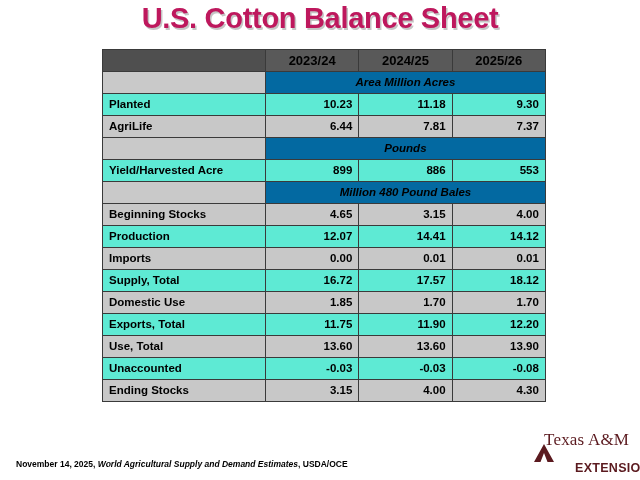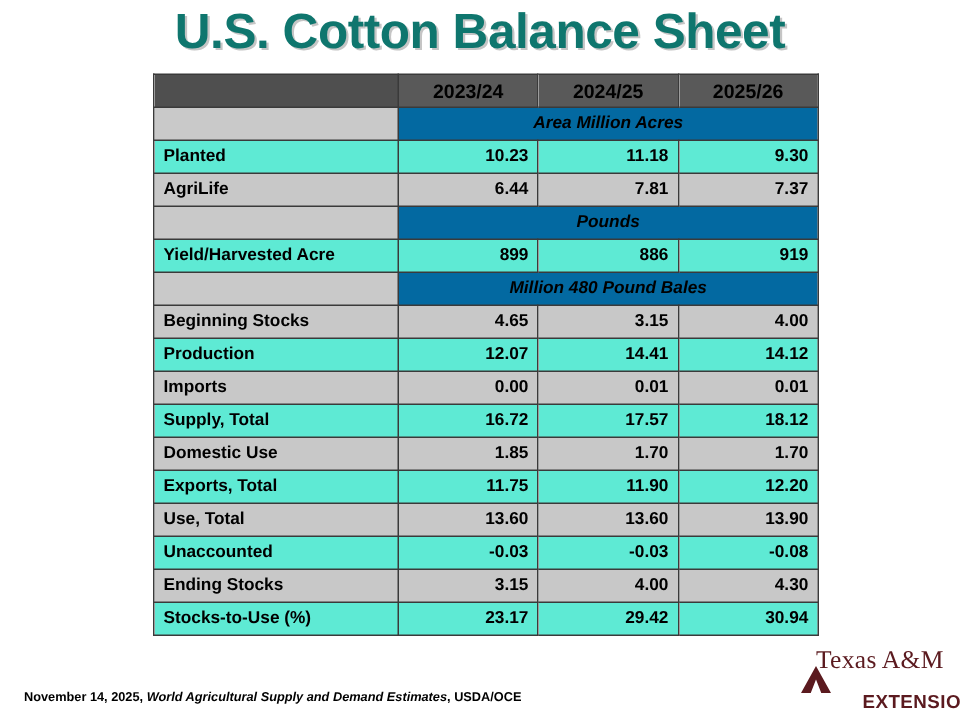--- a/index.html
+++ b/index.html
@@ -15,23 +15,23 @@
     position: relative;
   }
 
   
   #slide-title {
     position: absolute;
     top: 2px;
     left: 0;
     width: 640px;
     text-align: center;
-    font-size: 33px;
-    font-weight: bold;
-    color: #0f766e;
+    font-size: 29px;
+    font-weight: bold;
+    color: #be185d;
     letter-spacing: -0.3px;
     text-shadow: 1.5px 1.5px 0 rgba(150,150,150,0.55);
     white-space: nowrap;
   }
 
   
   #balance-table {
     position: absolute;
     left: 102px;
     top: 49px;
@@ -182,21 +182,21 @@
         <td>7.37</td>
       </tr>
       <tr class="section-row">
         <td class="sec-blank"></td>
         <td class="sec-title" colspan="3">Pounds</td>
       </tr>
       <tr class="data-row band-light">
         <td class="label">Yield/Harvested Acre</td>
         <td>899</td>
         <td>886</td>
-        <td>919</td>
+        <td>553</td>
       </tr>
       <tr class="section-row">
         <td class="sec-blank"></td>
         <td class="sec-title" colspan="3">Million 480 Pound Bales</td>
       </tr>
       <tr class="data-row band-dark">
         <td class="label">Beginning Stocks</td>
         <td>4.65</td>
         <td>3.15</td>
         <td>4.00</td>
@@ -241,26 +241,20 @@
         <td class="label">Unaccounted</td>
         <td>-0.03</td>
         <td>-0.03</td>
         <td>-0.08</td>
       </tr>
       <tr class="data-row band-dark">
         <td class="label">Ending Stocks</td>
         <td>3.15</td>
         <td>4.00</td>
         <td>4.30</td>
-      </tr>
-      <tr class="data-row band-light">
-        <td class="label">Stocks-to-Use (%)</td>
-        <td>23.17</td>
-        <td>29.42</td>
-        <td>30.94</td>
       </tr>
     </tbody>
 </table>
 
 <div id="footer-note">
   <span>November 14, 2025,</span>
   <em>World Agricultural Supply and Demand Estimates</em><span>, USDA/OCE</span>
 </div>
 
 <div id="agrilife-logo">

